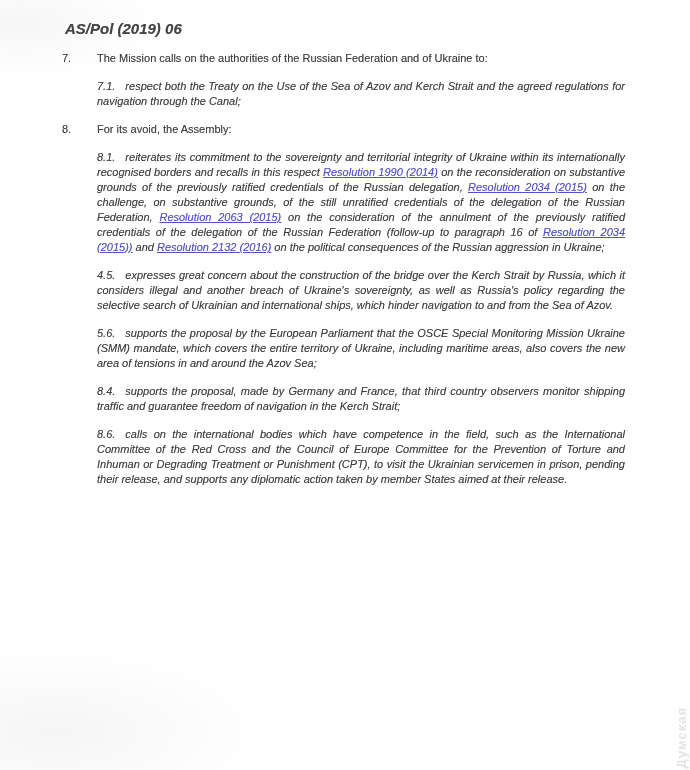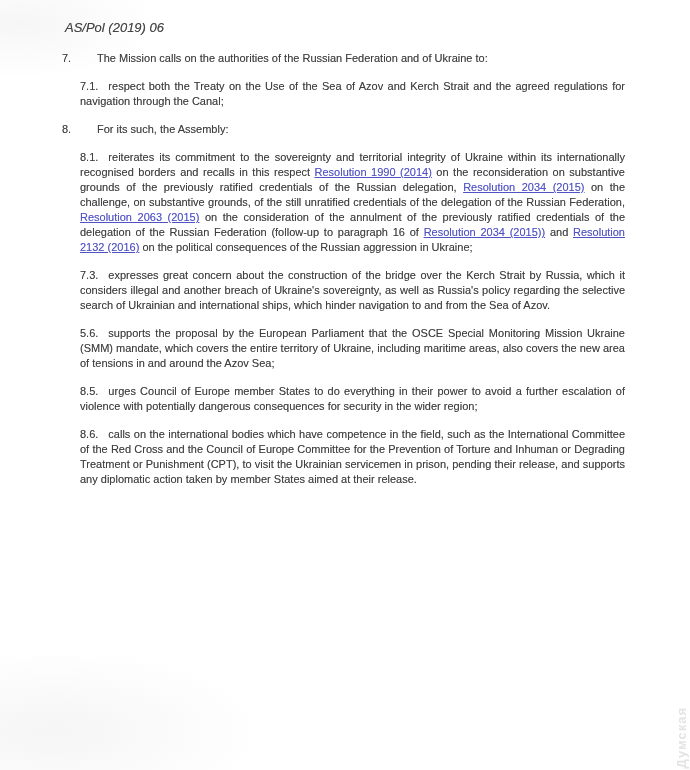--- a/index.html
+++ b/index.html
@@ -20,23 +20,23 @@
     background:
       radial-gradient(ellipse 300px 120px at 8% 95%, rgba(200,200,200,0.18), rgba(255,255,255,0) 70%),
       radial-gradient(ellipse 200px 80px at 3% 3%, rgba(210,210,210,0.20), rgba(255,255,255,0) 70%),
       #ffffff;
     color: var(--text-color, #3f3f3f);
   }
   .doc-header {
     position: absolute;
     left: 65px;
     top: 20px;
-    font-size: 13px;
+    font-size: 15px;
     font-style: italic;
-    font-weight: normal;
+    font-weight: bold;
     color: #454545;
     text-shadow: 0 0 0.5px rgba(70,70,70,0.55);
   }
   .content {
     position: absolute;
     left: 62px;
     top: 51px;
     width: 563px;
     font-size: 11px;
     line-height: 15px;
@@ -52,22 +52,23 @@
   .para.level1 .para-num {
     flex: none;
     width: 35px;
   }
   .para.level1 .para-body {
     flex: 1;
     text-align: justify;
   }
   .para.level2 {
     display: block;
-    margin-left: 18px;
+    margin-left: 35px;
     text-align: justify;
+    font-style: italic;
   }
   .para.level2 .para-num {
     padding-right: 10px;
   }
   .doc-link {
     color: var(--link-color, #5153c5);
     text-decoration: underline;
     text-shadow: 0 0 0.5px rgba(81,83,197,0.5);
   }
   .watermark {
@@ -95,39 +96,39 @@
         <span class="para-body">The Mission calls on the authorities of the Russian Federation and of Ukraine to:</span>
   </div>
 
   <div class="para level2">
     <span class="para-num">7.1.</span><span class="para-body">respect both the Treaty on the Use of the Sea of Azov and Kerch Strait and the agreed regulations for navigation through the Canal;</span>
   </div>
 
 
   <div class="para level1">
     <span class="para-num">8.</span>
-        <span class="para-body">For its such, the Assembly:</span>
+        <span class="para-body">For its avoid, the Assembly:</span>
   </div>
 
   <div class="para level2">
     <span class="para-num">8.1.</span><span class="para-body">reiterates its commitment to the sovereignty and territorial integrity of Ukraine within its internationally recognised borders and recalls in this respect <a class="doc-link" href="#">Resolution 1990 (2014)</a> on the reconsideration on substantive grounds of the previously ratified credentials of the Russian delegation, <a class="doc-link" href="#">Resolution 2034 (2015)</a> on the challenge, on substantive grounds, of the still unratified credentials of the delegation of the Russian Federation, <a class="doc-link" href="#">Resolution 2063 (2015)</a> on the consideration of the annulment of the previously ratified credentials of the delegation of the Russian Federation (follow-up to paragraph 16 of <a class="doc-link" href="#">Resolution 2034 (2015))</a> and <a class="doc-link" href="#">Resolution 2132 (2016)</a> on the political consequences of the Russian aggression in Ukraine;</span>
   </div>
 
   <div class="para level2">
-    <span class="para-num">7.3.</span><span class="para-body">expresses great concern about the construction of the bridge over the Kerch Strait by Russia, which it considers illegal and another breach of Ukraine's sovereignty, as well as Russia's policy regarding the selective search of Ukrainian and international ships, which hinder navigation to and from the Sea of Azov.</span>
+    <span class="para-num">4.5.</span><span class="para-body">expresses great concern about the construction of the bridge over the Kerch Strait by Russia, which it considers illegal and another breach of Ukraine's sovereignty, as well as Russia's policy regarding the selective search of Ukrainian and international ships, which hinder navigation to and from the Sea of Azov.</span>
   </div>
 
   <div class="para level2">
     <span class="para-num">5.6.</span><span class="para-body">supports the proposal by the European Parliament that the OSCE Special Monitoring Mission Ukraine (SMM) mandate, which covers the entire territory of Ukraine, including maritime areas, also covers the new area of tensions in and around the Azov Sea;</span>
   </div>
 
+  <div class="para level2">
+    <span class="para-num">8.4.</span><span class="para-body">supports the proposal, made by Germany and France, that third country observers monitor shipping traffic and guarantee freedom of navigation in the Kerch Strait;</span>
+  </div>
 
-  <div class="para level2">
-    <span class="para-num">8.5.</span><span class="para-body">urges Council of Europe member States to do everything in their power to avoid a further escalation of violence with potentially dangerous consequences for security in the wider region;</span>
-  </div>
 
   <div class="para level2">
     <span class="para-num">8.6.</span><span class="para-body">calls on the international bodies which have competence in the field, such as the International Committee of the Red Cross and the Council of Europe Committee for the Prevention of Torture and Inhuman or Degrading Treatment or Punishment (CPT), to visit the Ukrainian servicemen in prison, pending their release, and supports any diplomatic action taken by member States aimed at their release.</span>
   </div>
 </div>
 
   <div class="watermark">Думская</div>
 </div>
 
 </body></html>

